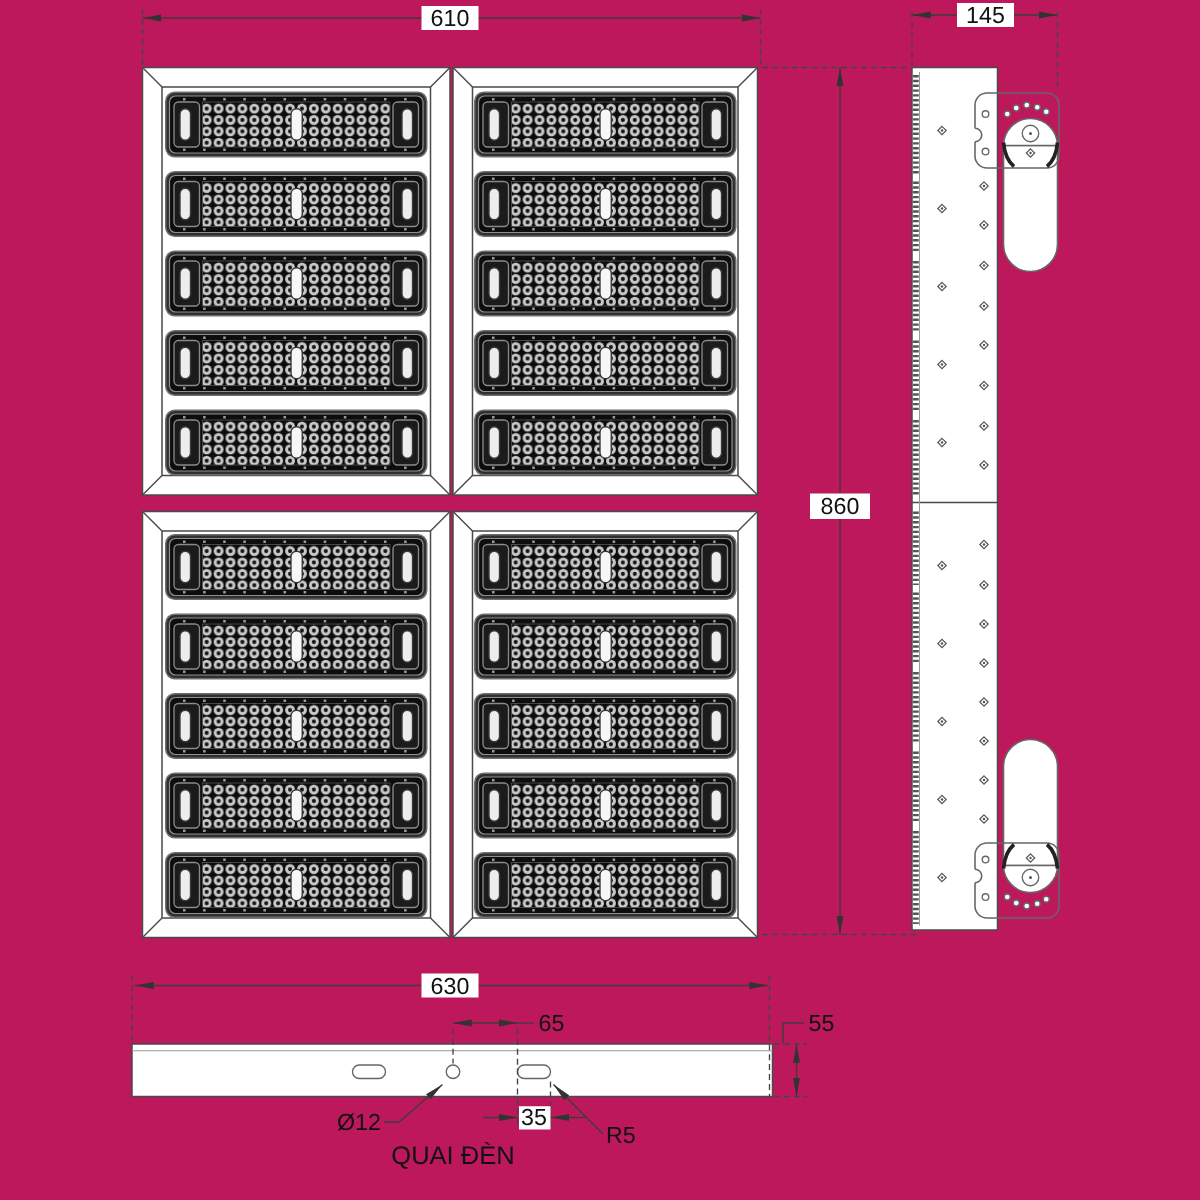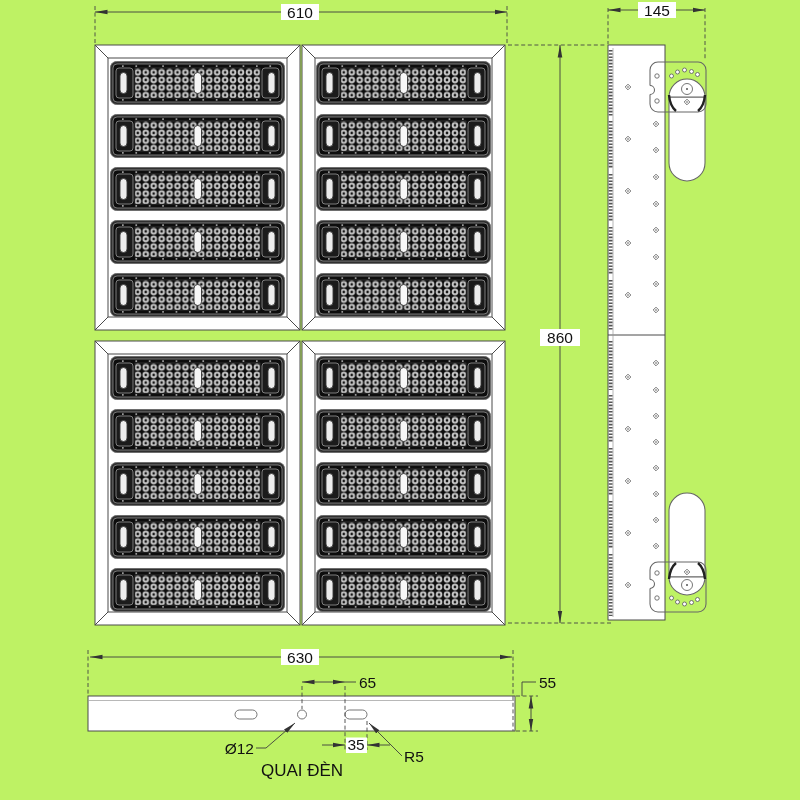--- a/index.html
+++ b/index.html
@@ -1,16 +1,16 @@
 <!DOCTYPE html>
 <html><head>
 <meta charset="utf-8">
 <style>
   html,body{margin:0;padding:0;background:#fff;}
-  .stage{width:800px;height:800px;background:#bef264;position:relative;overflow:hidden;}
+  .stage{width:800px;height:800px;background:#be185d;position:relative;overflow:hidden;}
   .ln{stroke:#4a4a4a;stroke-width:1;fill:none;}
   .lnw{stroke:#4a4a4a;stroke-width:1;fill:#fff;}
   .thin{stroke:#999;stroke-width:.7;fill:none;}
   .dash{stroke:#444;stroke-width:.9;fill:none;stroke-dasharray:4,2.6;}
   .dim{stroke:#3d3d3d;stroke-width:.9;fill:none;}
   .brk{stroke:#666;stroke-width:1.05;fill:none;}
   .brkw{stroke:#666;stroke-width:1.05;fill:#fff;}
   .hole{stroke:#666;stroke-width:.9;fill:#fff;}
   .dimtxt{font-family:"Liberation Sans",sans-serif;font-size:15.5px;fill:#111;}
   .lbltxt{font-family:"Liberation Sans",sans-serif;font-size:17px;fill:#111;}

